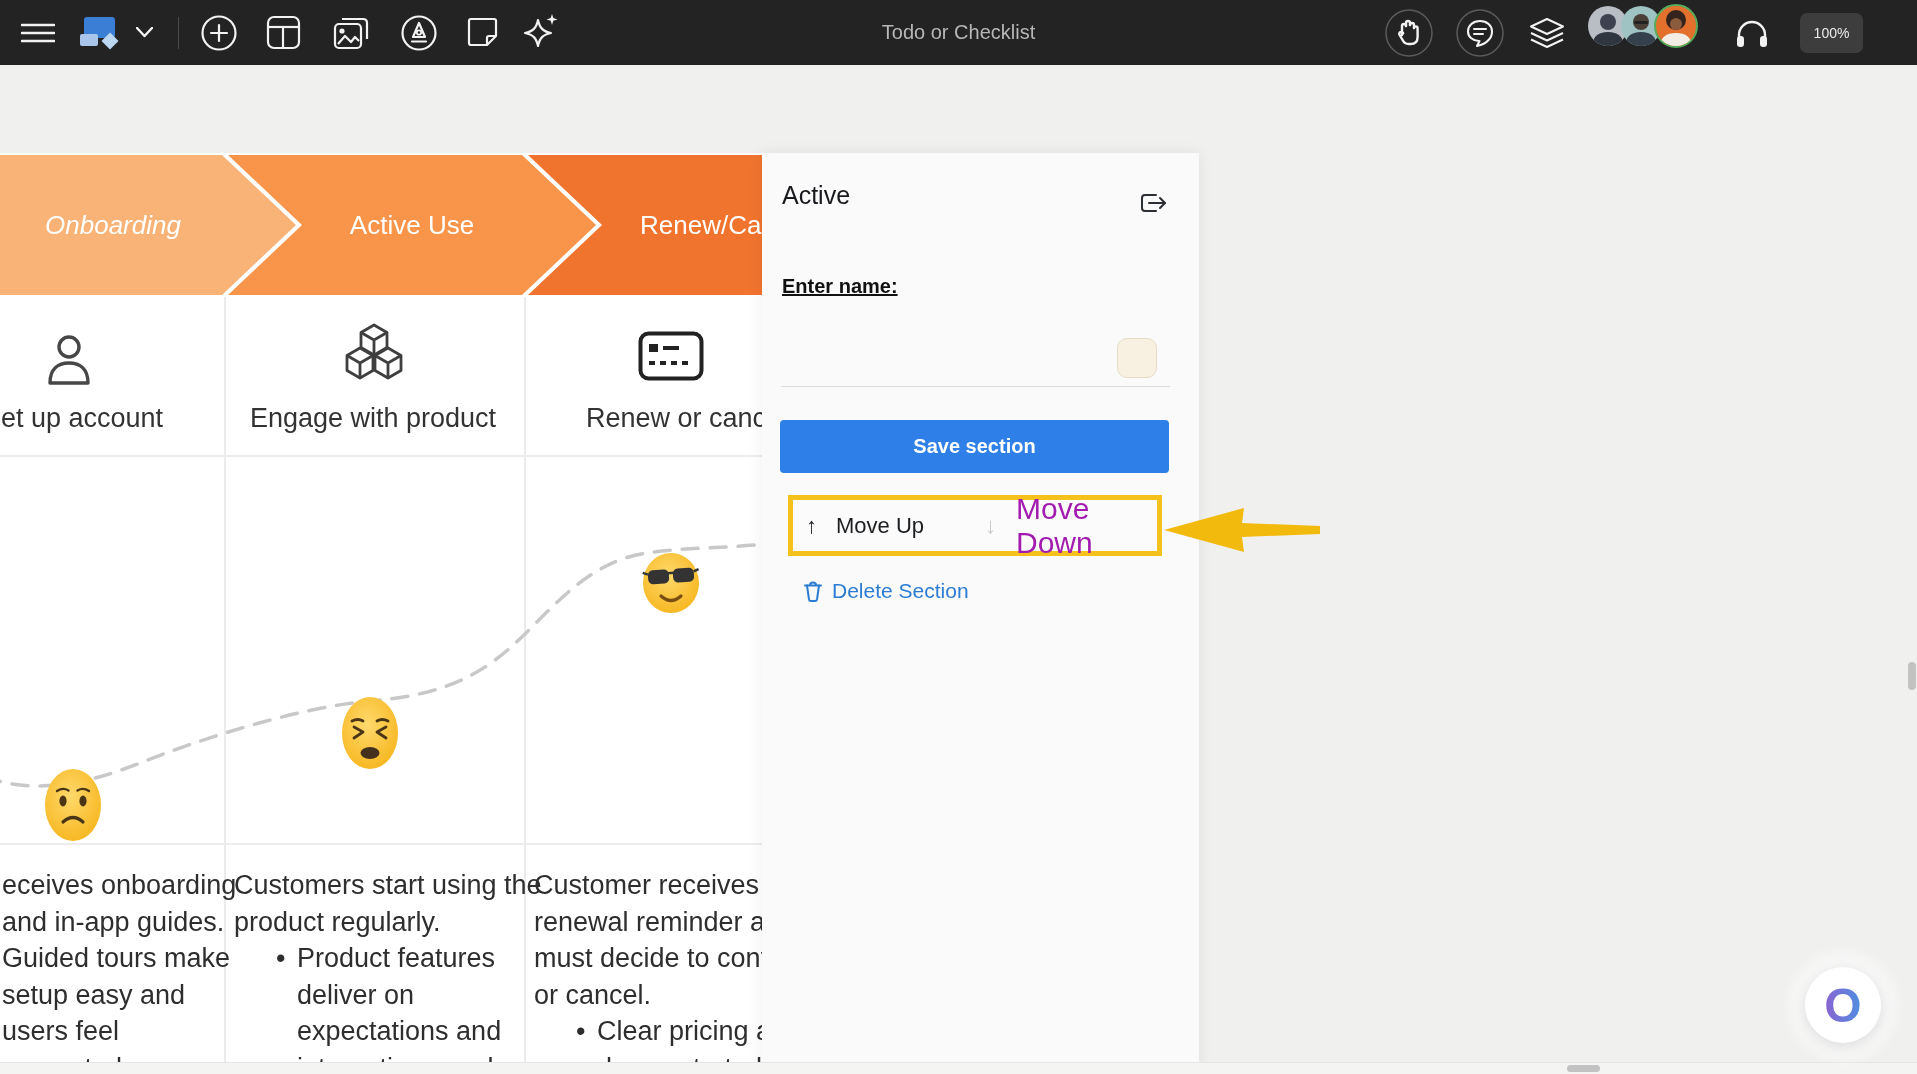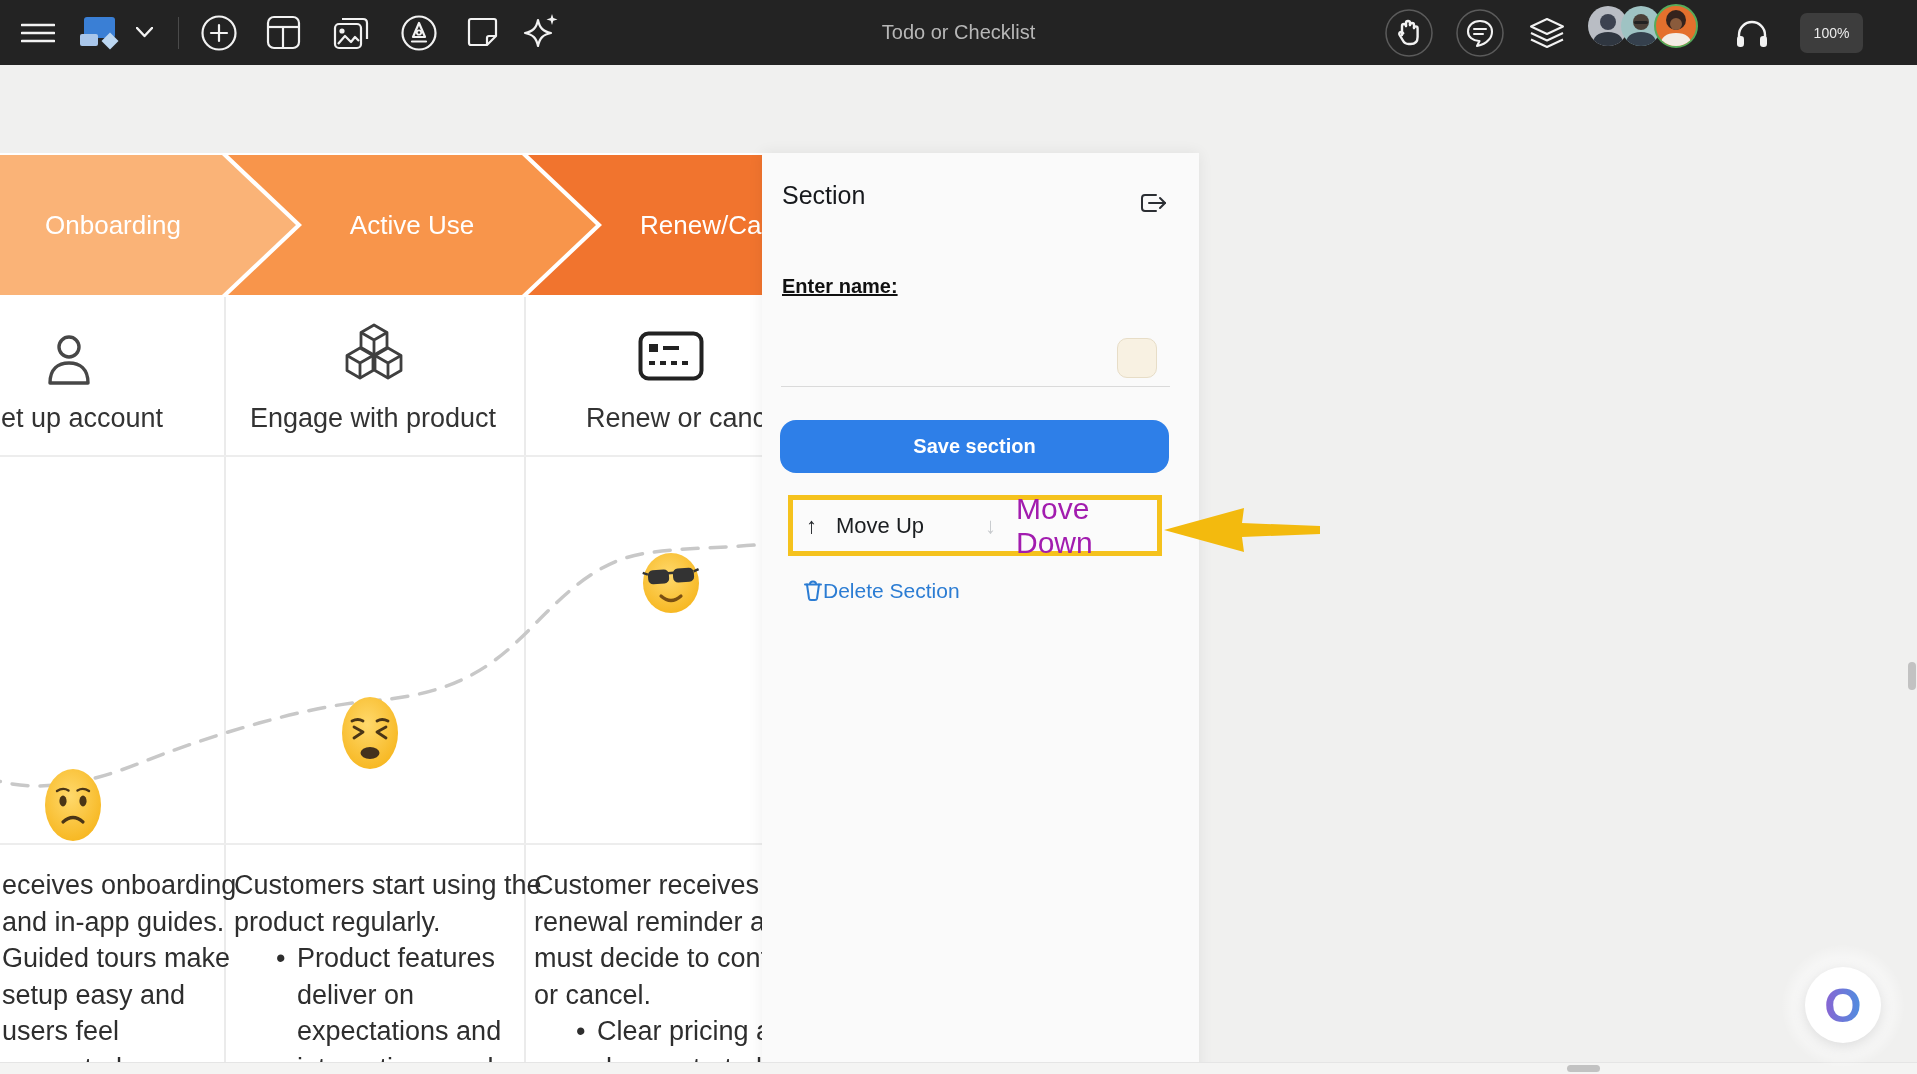--- a/index.html
+++ b/index.html
@@ -34,30 +34,30 @@
   
   #panel { position:absolute; left:762px; top:153px; width:437px; height:921px; background:#fafafa;
     box-shadow:0 0 14px rgba(0,0,0,.07); z-index:10; }
   #panel-title { position:absolute; left:20px; top:28px; font-size:25px; font-weight:500; color:#17191d; }
   #panel-export { position:absolute; left:374px; top:34px; width:34px; height:32px; display:flex; align-items:center; justify-content:center; cursor:pointer; }
   #name-label { position:absolute; left:20px; top:122px; font-size:20px; font-weight:700; color:#111;text-decoration:underline; }
   #name-input { position:absolute; left:19px; top:190px; width:330px; font-size:21px; color:#41464c; border:none; background:transparent; padding:4px 0 4px 12px; outline:none; }
   #input-underline { position:absolute; left:19px; top:233px; width:389px; height:1px; background:#dadada; }
   #color-swatch { position:absolute; left:355px; top:185px; width:40px; height:40px; border-radius:10px;
     border:1.5px solid #e7ddc7; }
-  #save-btn { position:absolute; left:18px; top:267px; width:389px; height:53px; border:none; border-radius:16px;
+  #save-btn { position:absolute; left:18px; top:267px; width:389px; height:53px; border:none; border-radius:4px;
     color:#fff; font-size:20px; font-weight:600; cursor:pointer; font-family:inherit; }
   #move-box { position:absolute; left:26px; top:342px; width:374px; height:61px; background:#fbfbfb; border-style:solid; border-width:5px; }
   .move-glyph, .move-label { position:absolute; top:0; height:51px; display:flex; align-items:center; font-size:21px; }
   #move-up-glyph  { left:13px; color:#26292d; font-size:22px; }
   #move-up-label  { left:43px; color:#1b1e21; font-size:22px; }
   #move-down-glyph{ left:192px; color:#c7cacd; font-size:22px; }
   #move-down-label{ left:223px; color:#a21caf; font-size:30px; }
   #annot-arrow { position:absolute; left:398px; top:352px; pointer-events:none; }
-  #delete-btn { position:absolute; left:41px; top:426px; display:flex; cursor:pointer; }
+  #delete-btn { position:absolute; left:41px; top:426px; display:flex; align-items:center; gap:9px; cursor:pointer; }
   #delete-label { font-size:21px; font-weight:500; }
 
   
   #bottom-strip { position:absolute; left:0; top:1062px; width:1917px; height:12px; background:#f4f4f3; border-top:1px solid #e5e5e5; z-index:60; }
   #h-thumb { position:absolute; left:1567px; top:2px; width:33px; height:7px; border-radius:4px; background:#c2c2c2; }
   #v-thumb { position:absolute; left:1908px; top:662px; width:8px; height:28px; border-radius:4px; background:#c2c2c2; z-index:60; }
   #assistant-halo { position:absolute; left:1782px; top:945px; width:122px; height:122px; border-radius:50%;
     background:radial-gradient(circle, rgba(255,255,255,.85) 40%, rgba(255,255,255,0) 72%); z-index:70; }
   #assistant-badge { position:absolute; left:1805px; top:967px; width:76px; height:76px; border-radius:50%; background:#fff;
     box-shadow:0 3px 14px rgba(0,0,0,.14); display:flex; align-items:center; justify-content:center; z-index:71; cursor:pointer; }
@@ -200,21 +200,21 @@
 </div>
 
 <div id="map">
 
   <svg class="abs" style="left:0;top:0;" width="762" height="144">
     <rect x="0" y="0" width="762" height="144" fill="#ffffff"></rect>
     <path d="M0 2 H222 L296 72 L222 142 H0 Z" fill="#FAB377"></path>
     <path d="M228 2 H522 L596 72 L522 142 H228 L302 72 Z" fill="#F8954B"></path>
     <path d="M528 2 H762 V142 H528 L602 72 Z" fill="#F1742E"></path>
   </svg>
-  <div class="stage-label" style="left:0;width:226px;">Onboarding</div>
+  <div class="stage-label" style="left:0;width:226px;font-style:italic;">Onboarding</div>
   <div class="stage-label" style="left:262px;width:300px;">Active Use</div>
   <div class="stage-label" style="left:640px;width:240px;justify-content:flex-start;">Renew/Cancel</div>
 
   <div class="vline" style="left:224px;"></div>
   <div class="vline" style="left:524px;"></div>
   <div class="hline" style="top:302px;"></div>
   <div class="hline" style="top:690px;"></div>
 
   <svg class="abs" style="left:46px;top:180px;" width="46" height="54">
     <g fill="none" stroke="#474747" stroke-width="3.4">
@@ -339,21 +339,21 @@
         <span class="bullet-marker">•</span>
       <div>
           <div>Clear pricing and</div>
           <div>demonstrated ROI</div>
         </div>
       </div>
   </div>
 </div>
 
 <div id="panel">
-  <div id="panel-title">Section</div>
+  <div id="panel-title">Active</div>
   <div id="panel-export">
     <svg width="30" height="26">
         <g fill="none" stroke="#2b2e33" stroke-width="2" stroke-linecap="round" stroke-linejoin="round">
       <path d="M18 5 H7 Q4 5 4 8 V18 Q4 21 7 21 H18"></path>
           <line x1="11" y1="13" x2="27" y2="13"></line>
           <path d="M22 8 L27 13 L22 18"></path>
         </g>
       </svg>
   </div>
 

